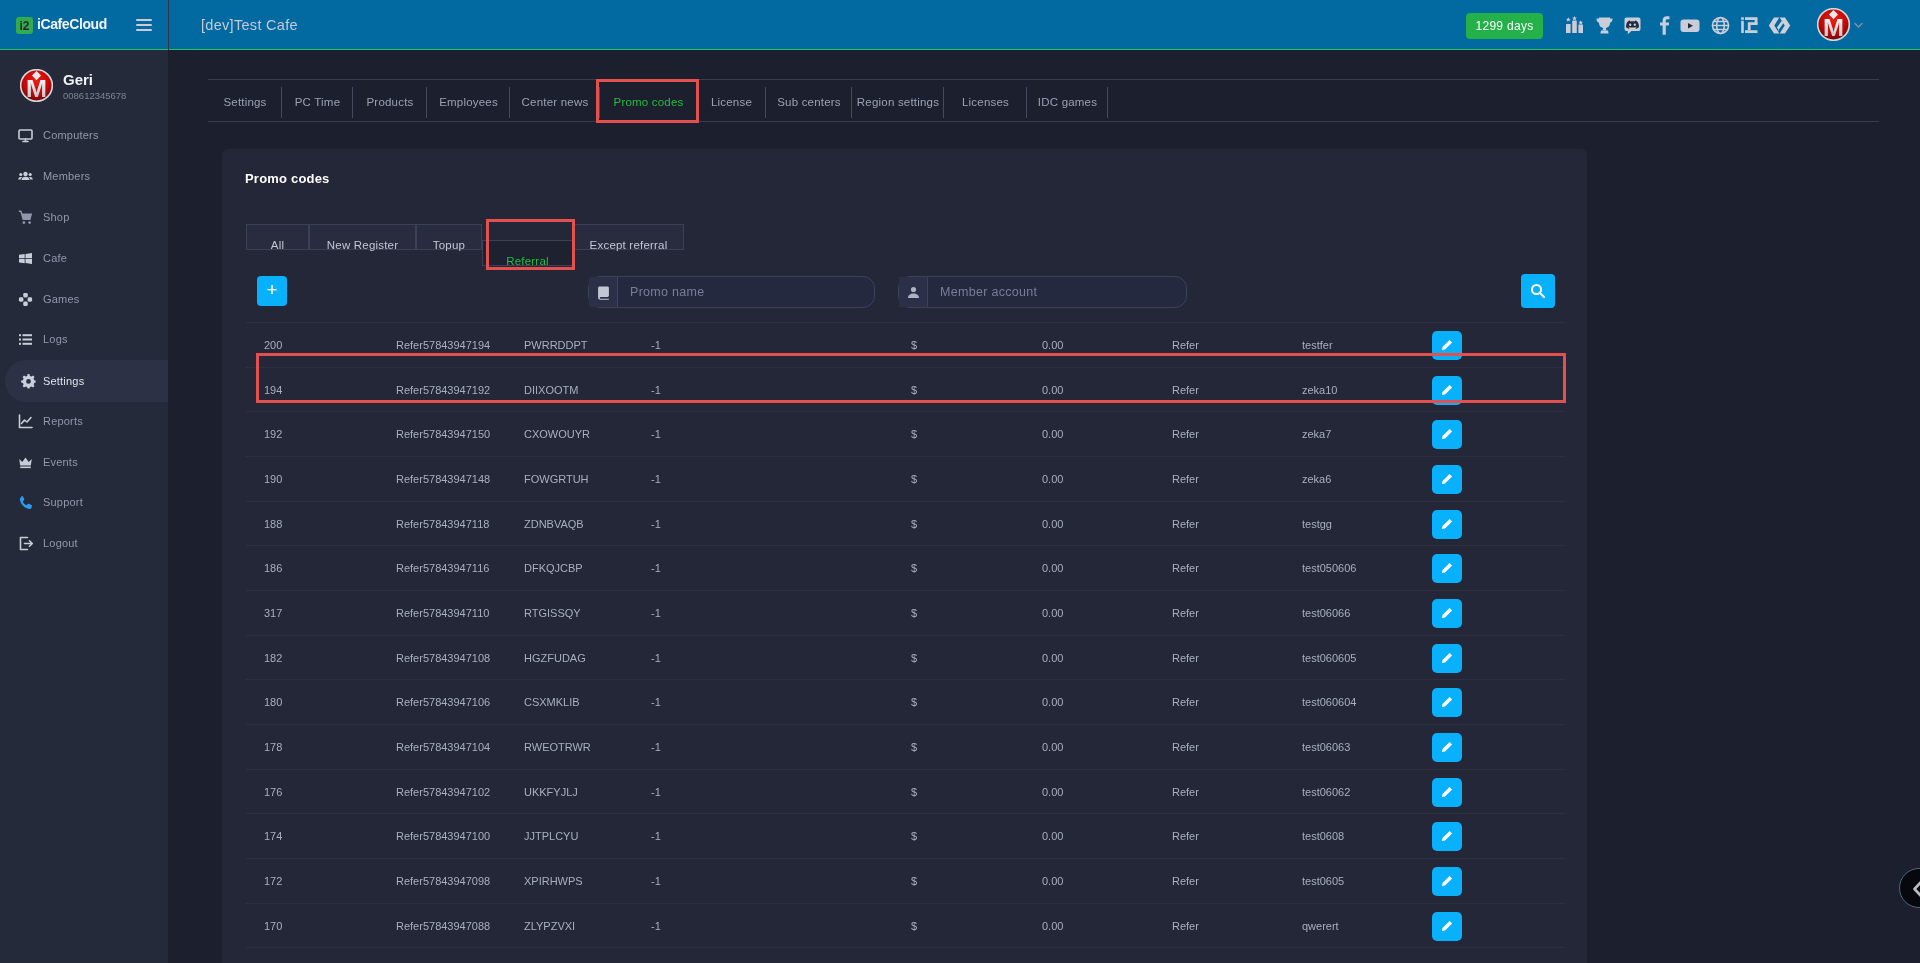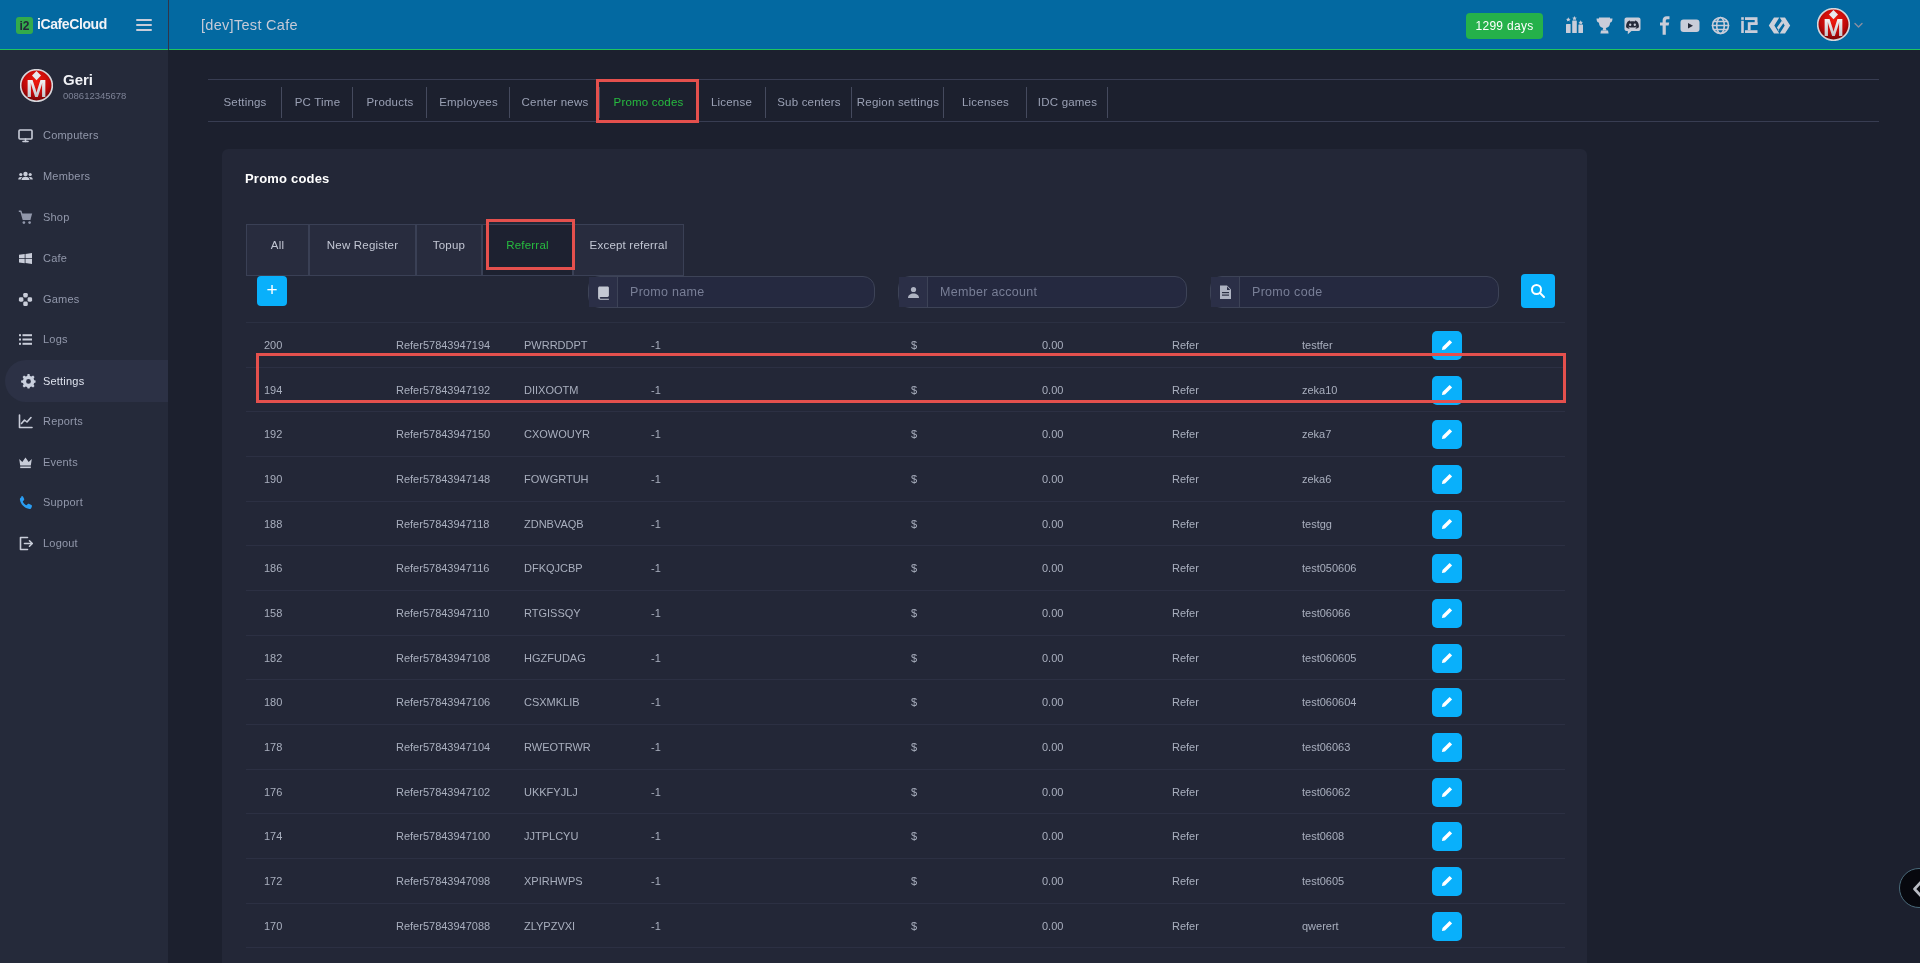--- a/index.html
+++ b/index.html
@@ -27,21 +27,21 @@
 .mi.active .lb { left:38px; color:#dfe3ee; line-height:42px; }
 #main { position:absolute; left:168px; top:50px; width:1752px; height:913px; }
 #tabstrip-top { position:absolute; left:40px; top:29px; width:1671px; height:1px; background:#383d52; }
 #tabstrip { position:absolute; left:40px; top:34px; width:1671px; height:38px; border-bottom:1px solid #383d52; }
 .ttab { float:left; height:38px; line-height:37px; text-align:center; font-size:11.5px; white-space:nowrap; overflow:hidden; color:#9aa0b4; letter-spacing:0.2px; }
 .ttab.green { color:#27bb3f; }
 .tsep { position:absolute; top:3px; width:1px; height:31px; background:#454a5e; }
 #tabs-redbox { position:absolute; left:428px; top:29px; width:103px; height:44px; border:3px solid #e4504d; z-index:3; }
 #card { position:absolute; left:54px; top:99px; width:1365px; height:880px; background:#232737; border-radius:6px; }
 #card-title { position:absolute; left:23px; top:22px; font-size:13px; font-weight:bold; color:#ffffff; letter-spacing:0.2px; }
-.ftab { position:absolute; top:75px; height:52px; line-height:40px; text-align:center; font-size:11.5px; color:#c3c7d4; background:#282c3e; border:1px solid #3a4055; letter-spacing:0.2px; }
+.ftab { position:absolute; top:75px; height:26px; line-height:40px; text-align:center; font-size:11.5px; color:#c3c7d4; background:#282c3e; border:1px solid #3a4055; letter-spacing:0.2px; }
 .ftab.active { background:#1d2130; color:#27bb3f; }
 #ftab-redbox { position:absolute; left:264px; top:70px; width:89px; height:51px; border:3px solid #e4504d; z-index:3; }
 #addbtn { position:absolute; left:35px; top:127px; width:30px; height:30px; background:#09b0fb; border-radius:4px; }
 #addbtn span { display:block; text-align:center; line-height:28px; color:#fff; font-size:19px; }
 .sgroup { position:absolute; top:127px; height:32px; border:1px solid #3d4357; border-radius:12px; background:#252940; }
 .sgroup .sic { position:absolute; left:0; top:0; width:29px; height:30px; background:#2b2f47; border-right:1px solid #3d4357; }
 .sgroup .ph { position:absolute; left:41px; top:0; line-height:30px; font-size:12.5px; color:#787e96; letter-spacing:0.3px; }
 #searchbtn { position:absolute; left:1299px; top:125px; width:34px; height:34px; background:#09b0fb; border-radius:4px; }
 #tbl { position:absolute; left:24px; top:173px; width:1319px; border-top:1px solid #2b3042; }
 .trow { position:relative; height:44.67px; border-bottom:1px solid #2c3043; }
@@ -270,21 +270,21 @@
     <div class="tsep" style="left:818px"></div>
     <div class="tsep" style="left:899px"></div>
   </div>
   <div id="tabs-redbox"></div>
 
   <div id="card">
     <div id="card-title">Promo codes</div>
     <div class="ftab" style="left:24px; width:63px;">All</div>
     <div class="ftab" style="left:87px; width:107px;">New Register</div>
     <div class="ftab" style="left:194px; width:66px;">Topup</div>
-    <div class="ftab active" style="left:260px; width:91px;">Referral</div>
+    <div class="ftab active" style="left:260px; width:91px;margin-top:16px;">Referral</div>
     <div class="ftab" style="left:351px; width:111px;">Except referral</div>
     <div id="ftab-redbox"></div>
 
     <div id="addbtn">
         <span>+</span>
       </div>
     <div class="sgroup" style="left:366px; width:287px;">
       <div class="sic">
           <svg style="position:absolute;left:8px;top:9px" width="13" height="14" viewBox="0 0 13 14" fill="#c3c7d2">
             <path d="M2.6 0.5 H10.6 C11.3 0.5 11.9 1.1 11.9 1.8 V9.6 C11.9 10.3 11.3 10.9 10.6 10.9 H3.6 C3.1 10.9 2.7 11.3 2.7 11.8 C2.7 12.3 3.1 12.7 3.6 12.7 H11.9 V13.8 H3.4 C2.1 13.8 1.1 12.8 1.1 11.5 V2 C1.1 1.2 1.8 0.5 2.6 0.5 Z"></path>
@@ -294,30 +294,20 @@
     </div>
     <div class="sgroup" style="left:676px; width:289px;">
       <div class="sic">
           <svg style="position:absolute;left:8px;top:9px" width="13" height="13" viewBox="0 0 13 13" fill="#aeb3c2">
             <circle cx="6.5" cy="3.5" r="2.6"></circle>
             <path d="M1 12 C1 9 3.5 7.5 6.5 7.5 C9.5 7.5 12 9 12 12 Z"></path>
           </svg>
         </div>
       <div class="ph">Member account</div>
     </div>
-    <div class="sgroup" style="left:988px; width:289px;">
-      <div class="sic">
-          <svg style="position:absolute;left:8px;top:8px" width="13" height="15" viewBox="0 0 13 15" fill="#aeb3c2">
-            <path d="M1 0.5 H8 L12 4.5 V14 H1 Z M8 1.5 V5 H11.3 Z" fill-rule="evenodd"></path>
-            <rect x="3" y="7" width="7" height="1.2" fill="#2a2f42"></rect>
-            <rect x="3" y="9.5" width="7" height="1.2" fill="#2a2f42"></rect>
-          </svg>
-        </div>
-      <div class="ph">Promo code</div>
-    </div>
     <div id="searchbtn">
         <svg style="position:absolute;left:9px;top:9px" width="16" height="16" viewBox="0 0 16 16">
           <circle cx="6.5" cy="6.5" r="4.5" fill="none" stroke="#fff" stroke-width="2"></circle>
           <line x1="10" y1="10" x2="14" y2="14" stroke="#fff" stroke-width="2" stroke-linecap="round"></line>
         </svg>
       </div>
 
     <div id="tbl">
       <div class="trow">
           <div class="tc c0">200</div>
@@ -403,21 +393,21 @@
           <div class="tc c6">0.00</div>
           <div class="tc c7">Refer</div>
           <div class="tc c8">test050606</div>
           <div class="ebtn">
             <svg style="position:absolute;left:9px;top:8px" width="12" height="12" viewBox="0 0 12 12" fill="#fff">
               <path d="M8.6 0.9 L11.1 3.4 L4 10.5 L0.9 11.1 L1.5 8 Z"></path>
             </svg>
           </div>
         </div>
       <div class="trow">
-          <div class="tc c0">158</div>
+          <div class="tc c0">317</div>
           <div class="tc c1">Refer57843947110</div>
           <div class="tc c2">RTGISSQY</div>
           <div class="tc c3">-1</div>
           <div class="tc c5">$</div>
           <div class="tc c6">0.00</div>
           <div class="tc c7">Refer</div>
           <div class="tc c8">test06066</div>
           <div class="ebtn">
             <svg style="position:absolute;left:9px;top:8px" width="12" height="12" viewBox="0 0 12 12" fill="#fff">
               <path d="M8.6 0.9 L11.1 3.4 L4 10.5 L0.9 11.1 L1.5 8 Z"></path>

